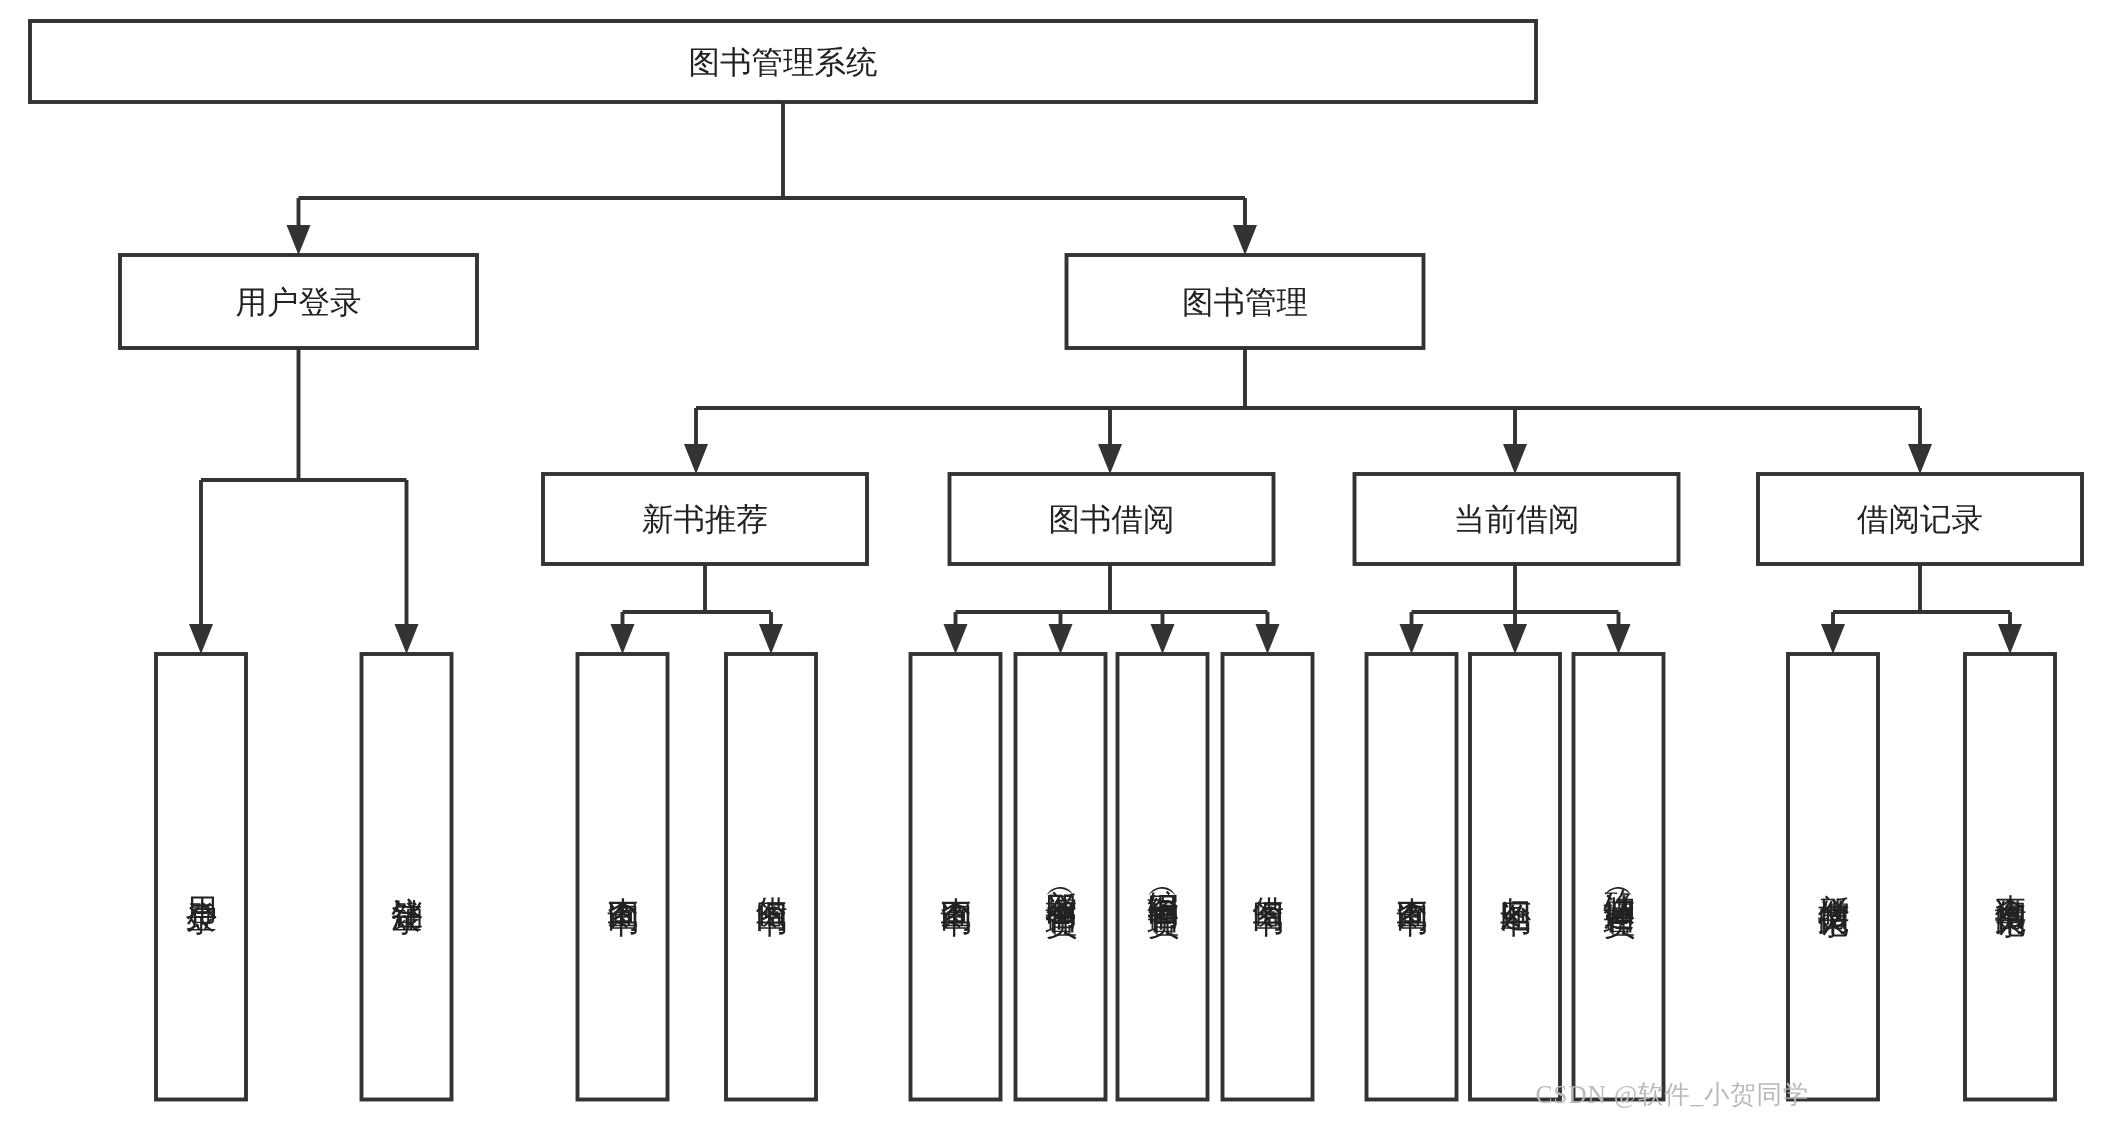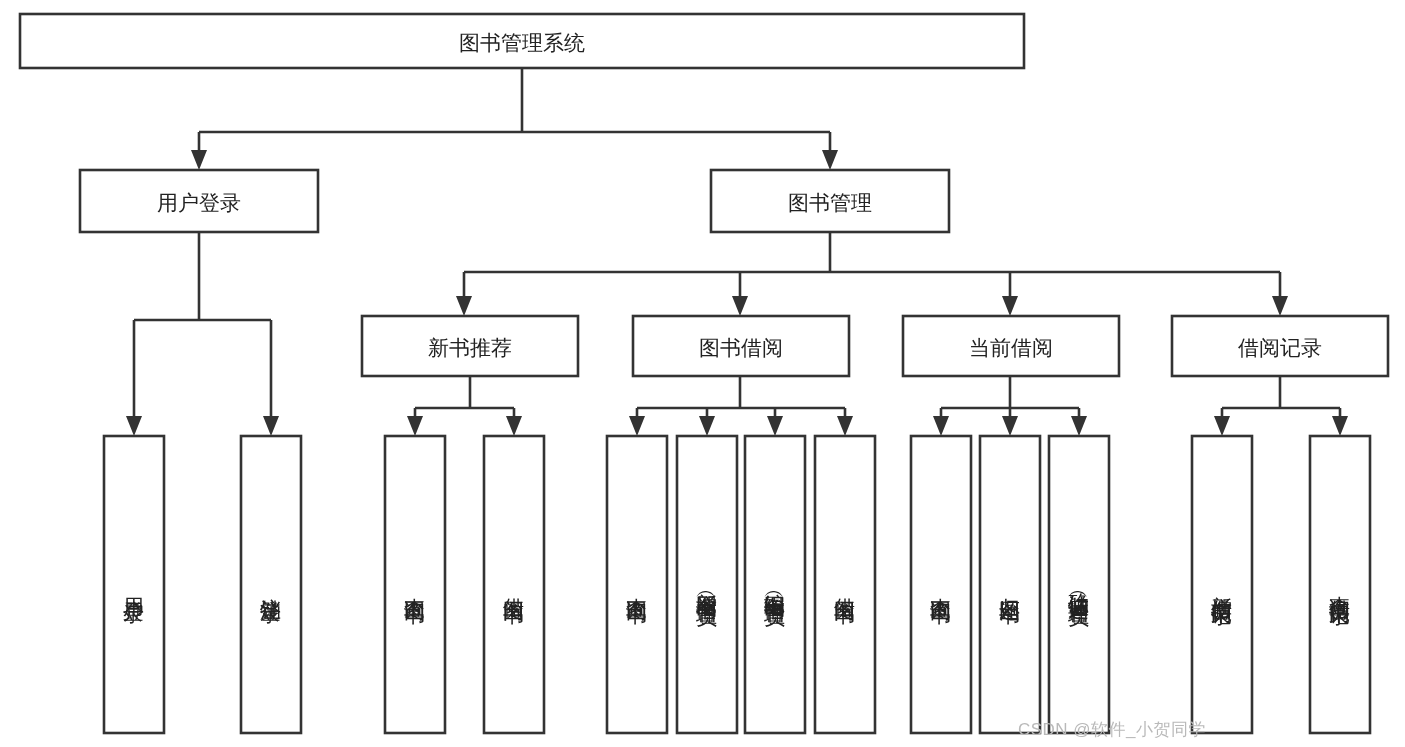--- a/index.html
+++ b/index.html
@@ -59,21 +59,21 @@
     display: flex;
     align-items: center;
     justify-content: center;
     white-space: nowrap;
     pointer-events: none;
   }
   .watermark {
     position: absolute;
     right: 8px;
     bottom: 6px;
-    font-family: Liberation Sans, sans-serif;
+    font-family: Liberation Serif, serif;
     font-size: 17px;
     color: #b9b9b9;
     white-space: nowrap;
     letter-spacing: 0.5px;
     text-align: center;
   }
 </style>
 </head>
 <body>
 

